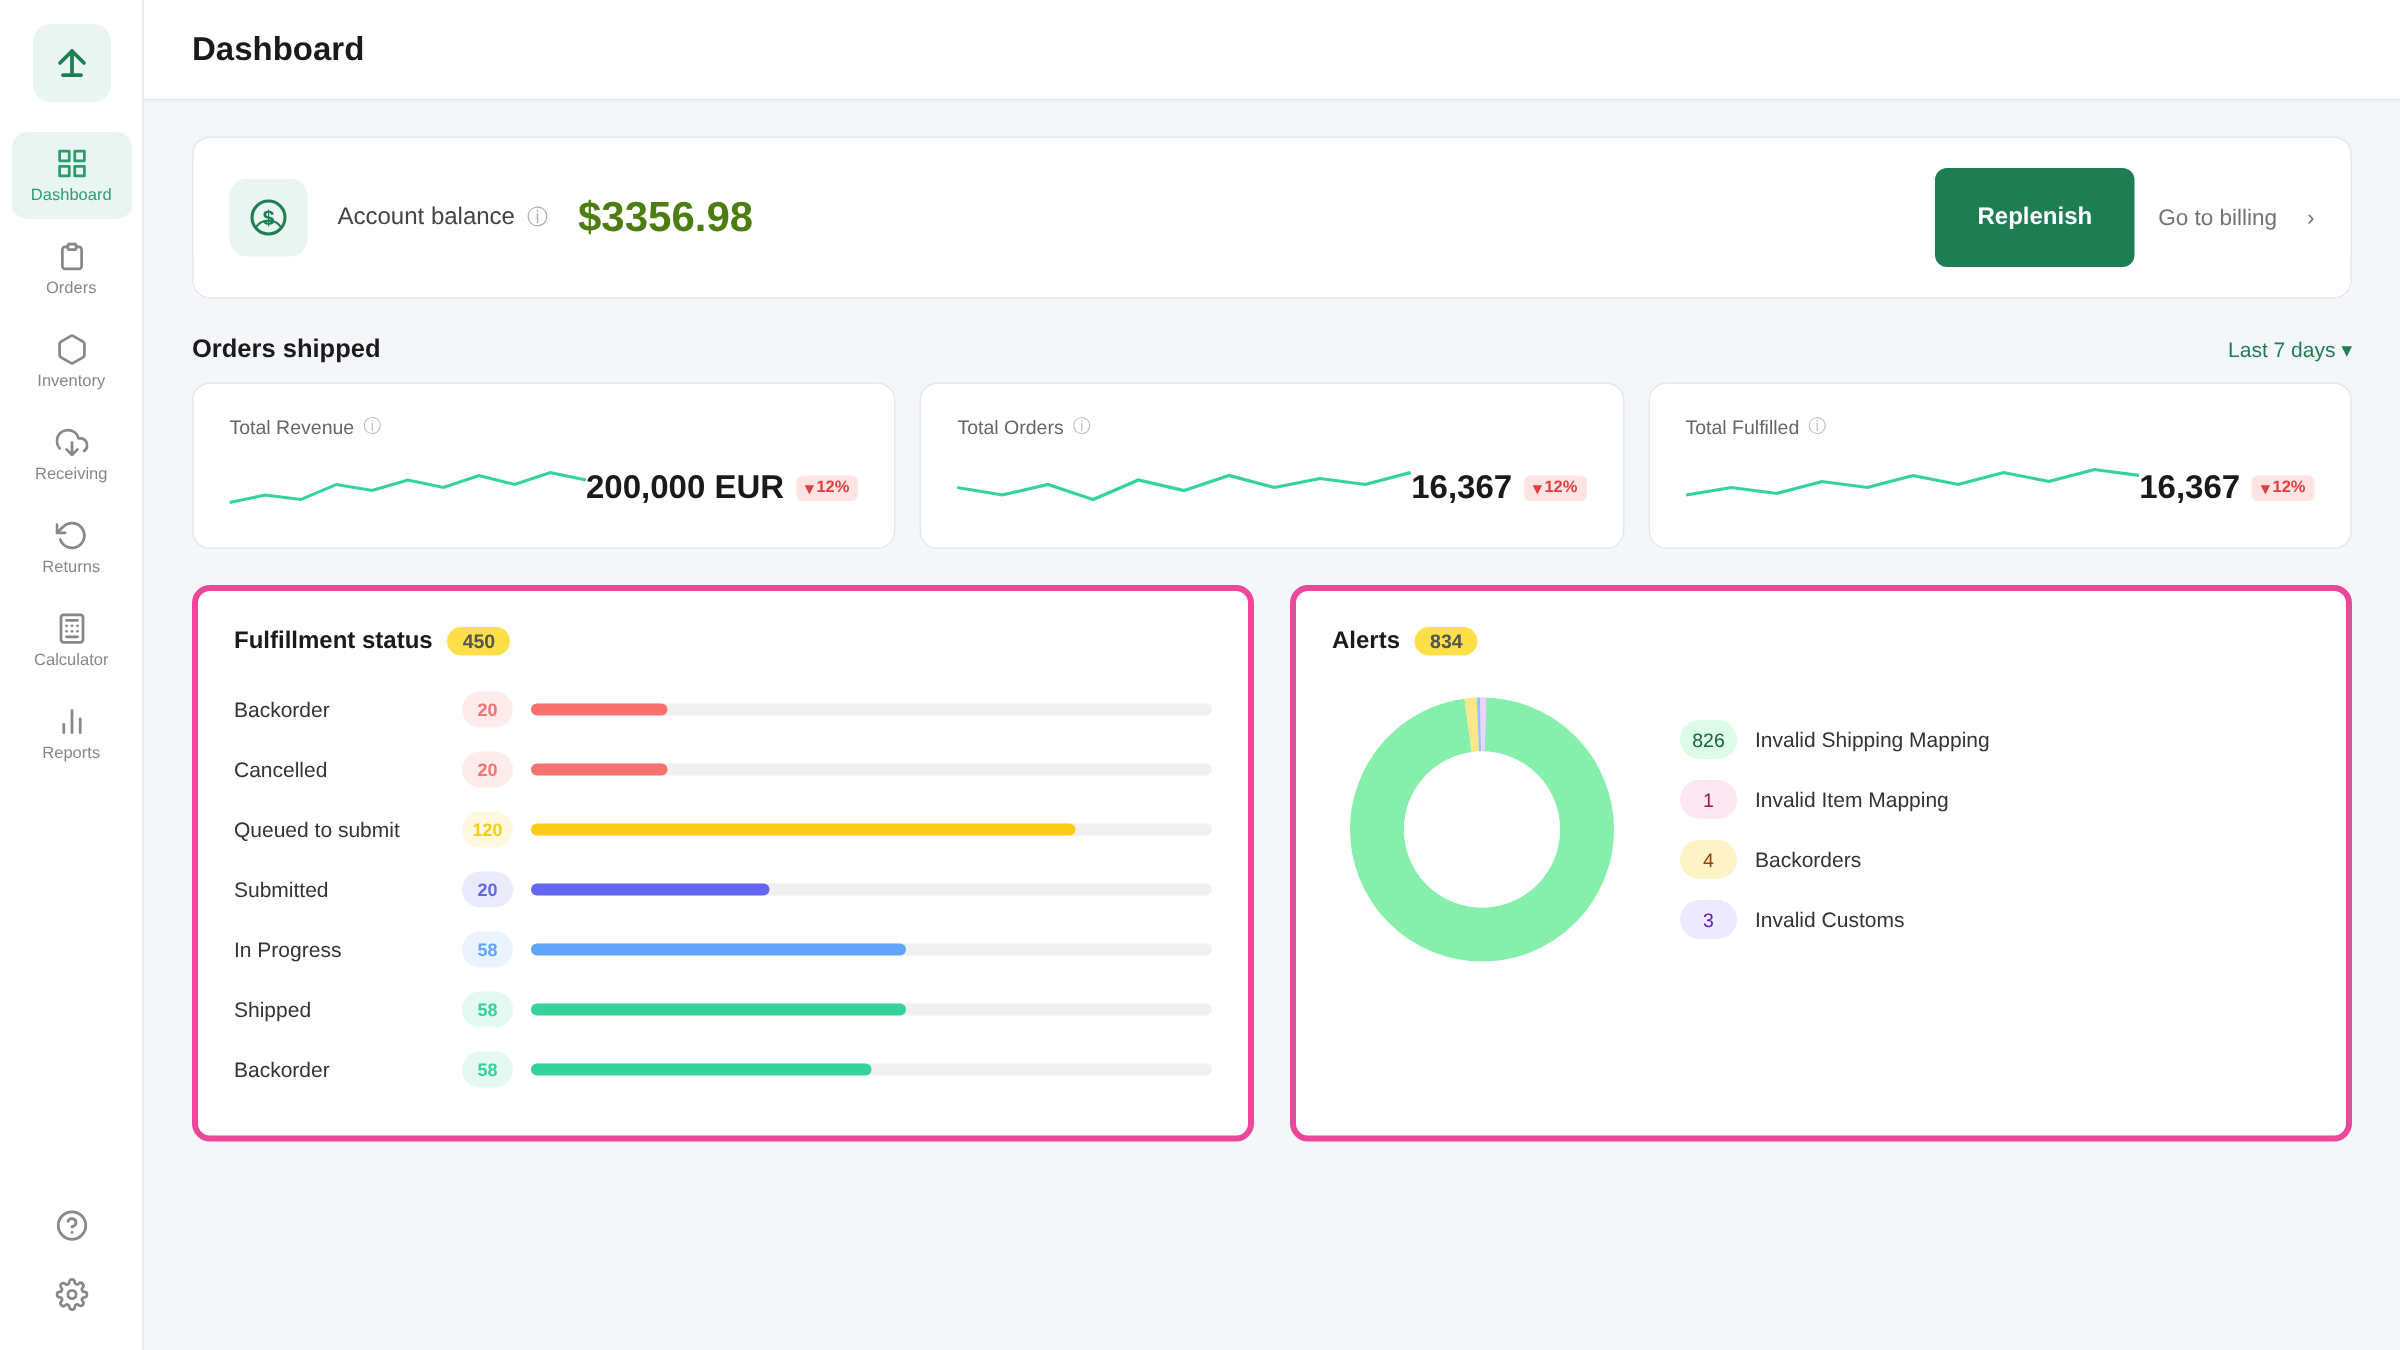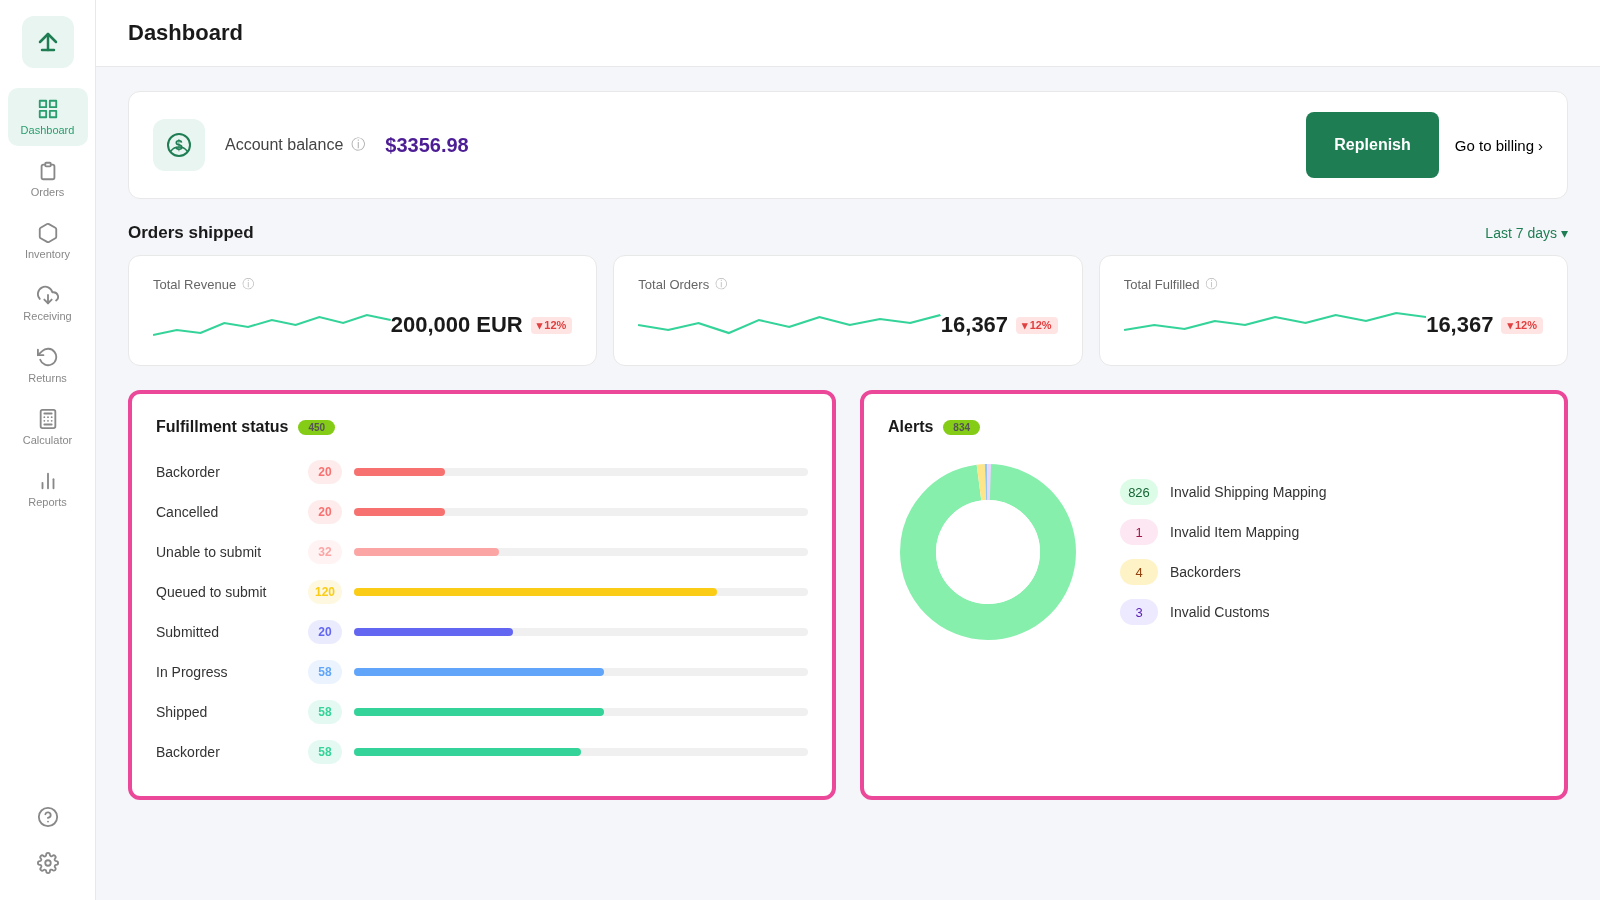--- a/index.html
+++ b/index.html
@@ -73,38 +73,38 @@
     .balance-icon-wrap {
       width: 52px; height: 52px;
       background: #e8f5f0;
       border-radius: 12px;
       display: flex; align-items: center; justify-content: center;
       flex-shrink: 0;
     }
     .balance-info { display: flex; align-items: center; gap: 8px; flex: 1; }
     .balance-label { font-size: 16px; color: #444; font-weight: 500; }
     .balance-info-icon { color: #aaa; font-size: 14px; cursor: pointer; }
-    .balance-amount { font-size: 20px; font-weight: 700; color: #4c1d95; margin-left: 12px; }
+    .balance-amount { font-size: 28px; font-weight: 700; color: #4d7c0f; margin-left: 12px; }
     .balance-actions { display: flex; align-items: center; gap: 16px; margin-left: auto; }
     .btn-replenish {
       background: #1e7d53;
       color: #fff;
       border: none;
       border-radius: 8px;
       padding: 24px 28px;
       font-size: 16px;
       font-weight: 600;
       cursor: pointer;
     }
     .go-billing {
-      color: #000000;
+      color: #737373;
       font-size: 15px;
       font-weight: 500;
       cursor: pointer;
-      display: flex; align-items: center; gap: 4px;
+      display: flex; align-items: center; gap: 20px;
     }
 
     
     .section-header {
       display: flex; align-items: center; justify-content: space-between;
       margin-bottom: 12px;
     }
     .section-title { font-size: 17px; font-weight: 600; color: #1a1a1a; }
     .date-filter {
       color: #1e7d53;
@@ -143,23 +143,23 @@
 
     .panel {
       background: #fff;
       border-radius: 12px;
       border: 4px solid #ec4899;
       padding: 24px;
     }
     .panel-header { display: flex; align-items: center; gap: 10px; margin-bottom: 16px; }
     .panel-title { font-size: 16px; font-weight: 600; color: #1a1a1a; }
     .badge {
-      background: #84cc16;
+      background: #fde047;
       color: #555;
-      font-size: 10px;
+      font-size: 13px;
       font-weight: 600;
       padding: 2px 10px;
       border-radius: 20px;
     }
 
     
     .fulfillment-row {
       display: flex; align-items: center; gap: 12px;
       padding: 8px 0;
     }
@@ -411,27 +411,20 @@
               </div>
             </div>
             <div class="fulfillment-row">
               <span class="fulfillment-label">Cancelled</span>
               <span class="fulfillment-count" style="background: rgba(248, 113, 113, 0.133); color: rgb(248, 113, 113);">20</span>
               <div class="bar-track">
                 <div class="bar-fill" style="width: 20%; background: rgb(248, 113, 113);"></div>
               </div>
             </div>
             <div class="fulfillment-row">
-              <span class="fulfillment-label">Unable to submit</span>
-              <span class="fulfillment-count" style="background: rgba(252, 165, 165, 0.133); color: rgb(252, 165, 165);">32</span>
-              <div class="bar-track">
-                <div class="bar-fill" style="width: 32%; background: rgb(252, 165, 165);"></div>
-              </div>
-            </div>
-            <div class="fulfillment-row">
               <span class="fulfillment-label">Queued to submit</span>
               <span class="fulfillment-count" style="background: rgba(250, 204, 21, 0.133); color: rgb(250, 204, 21);">120</span>
               <div class="bar-track">
                 <div class="bar-fill" style="width: 80%; background: rgb(250, 204, 21);"></div>
               </div>
             </div>
             <div class="fulfillment-row">
               <span class="fulfillment-label">Submitted</span>
               <span class="fulfillment-count" style="background: rgba(99, 102, 241, 0.133); color: rgb(99, 102, 241);">20</span>
               <div class="bar-track">

